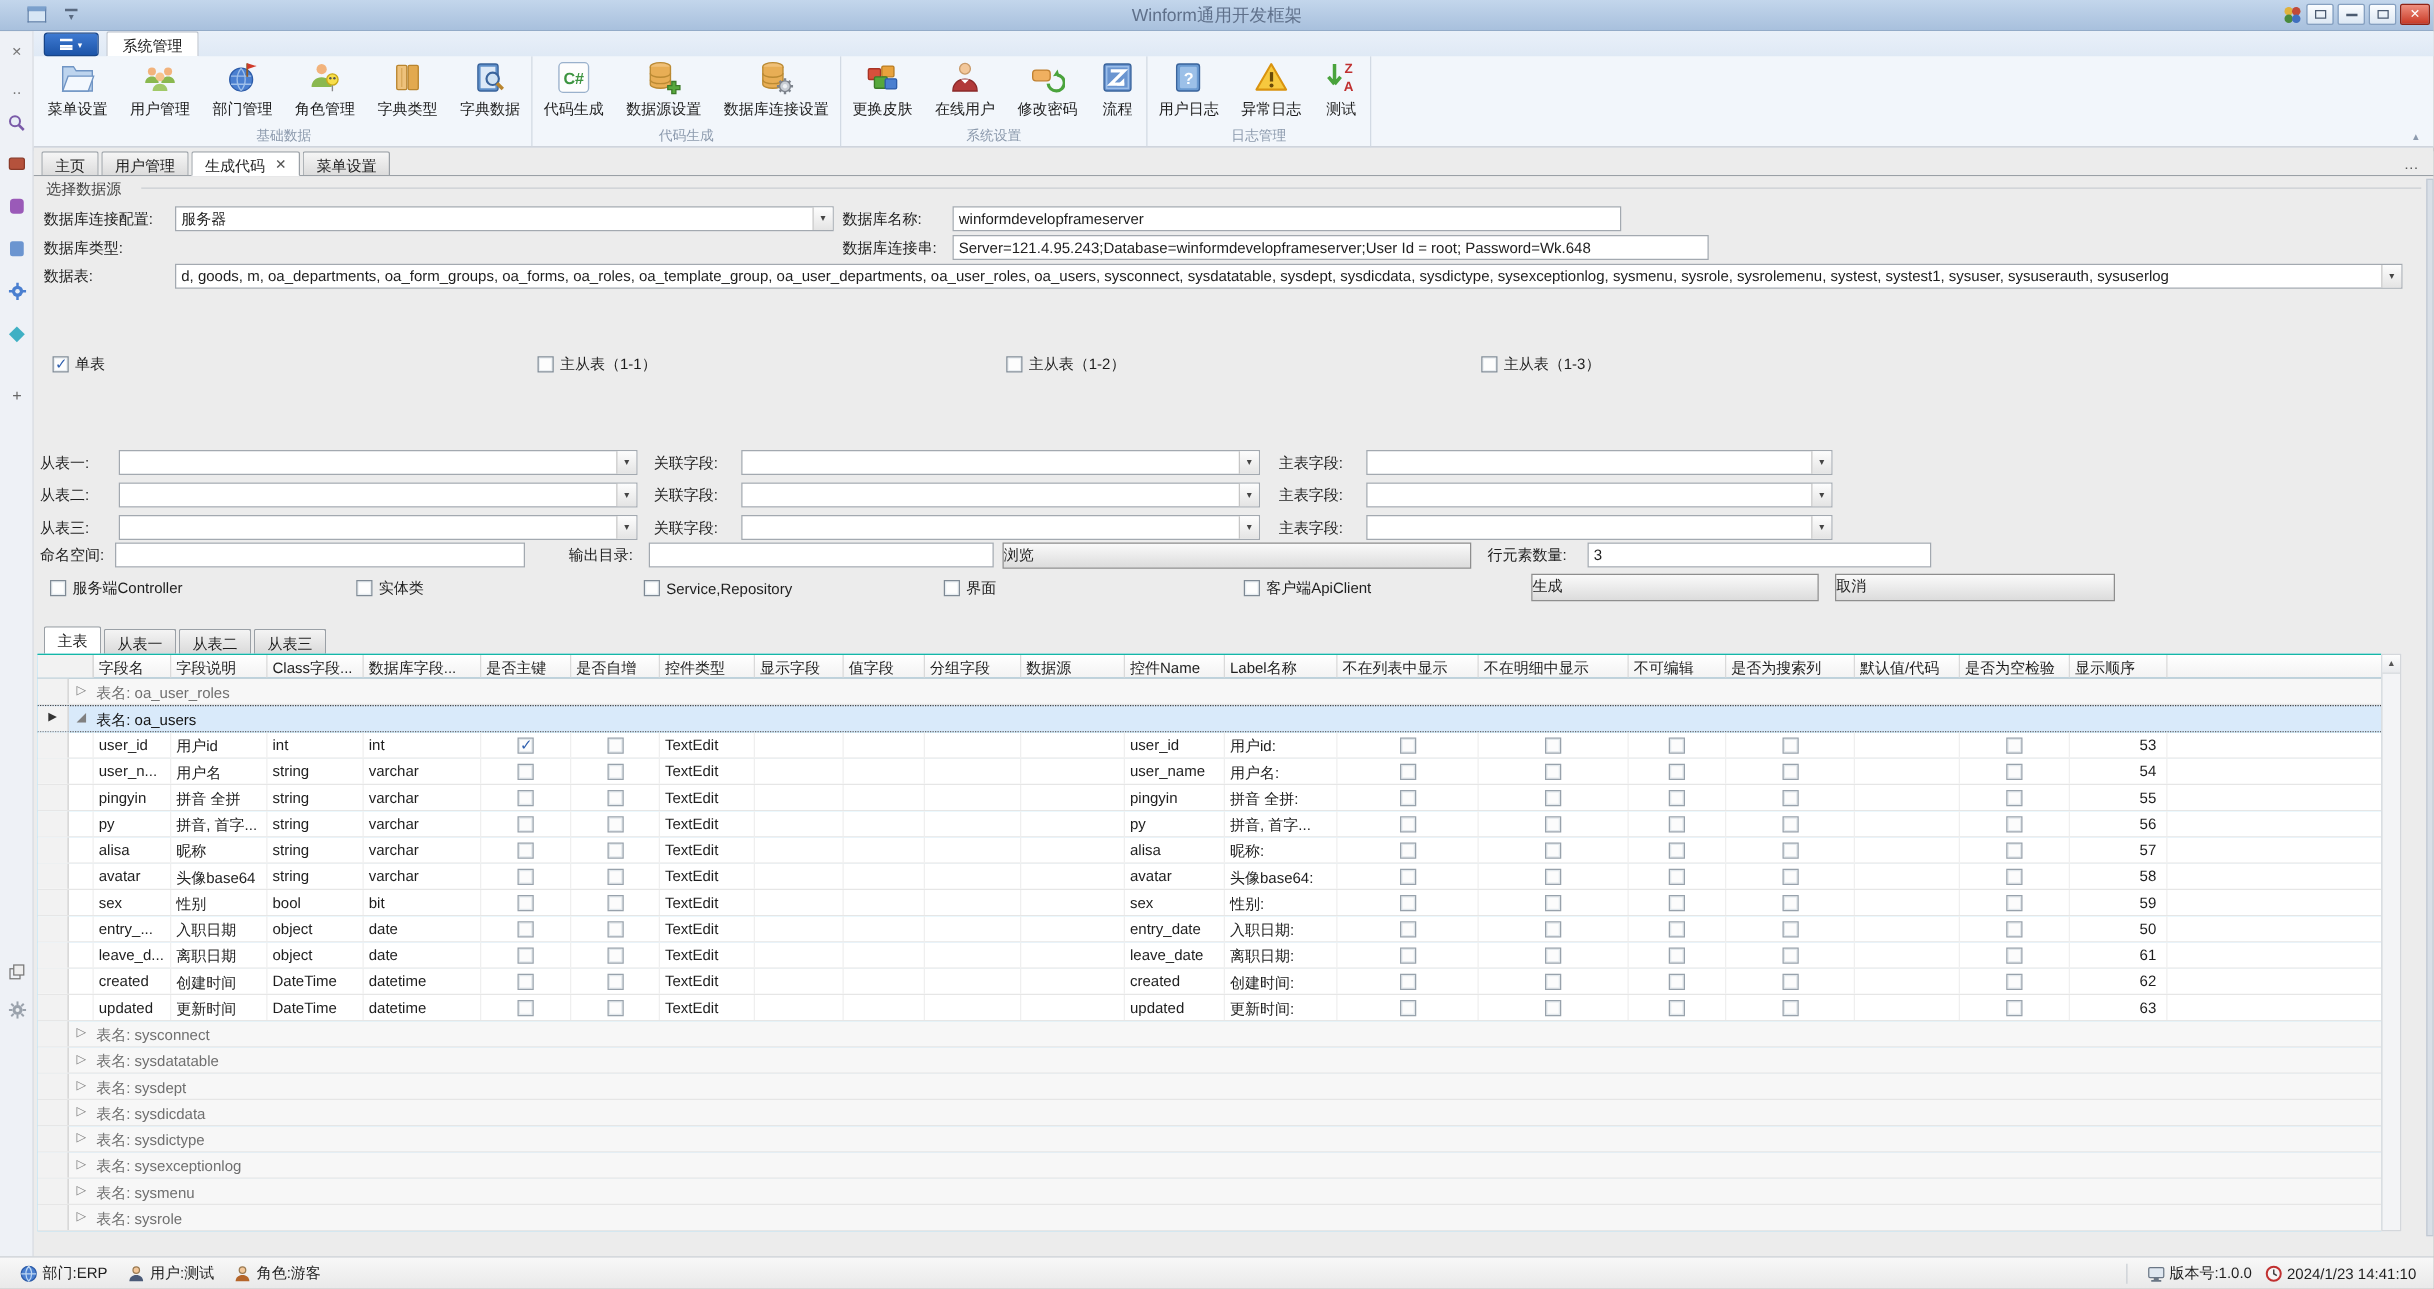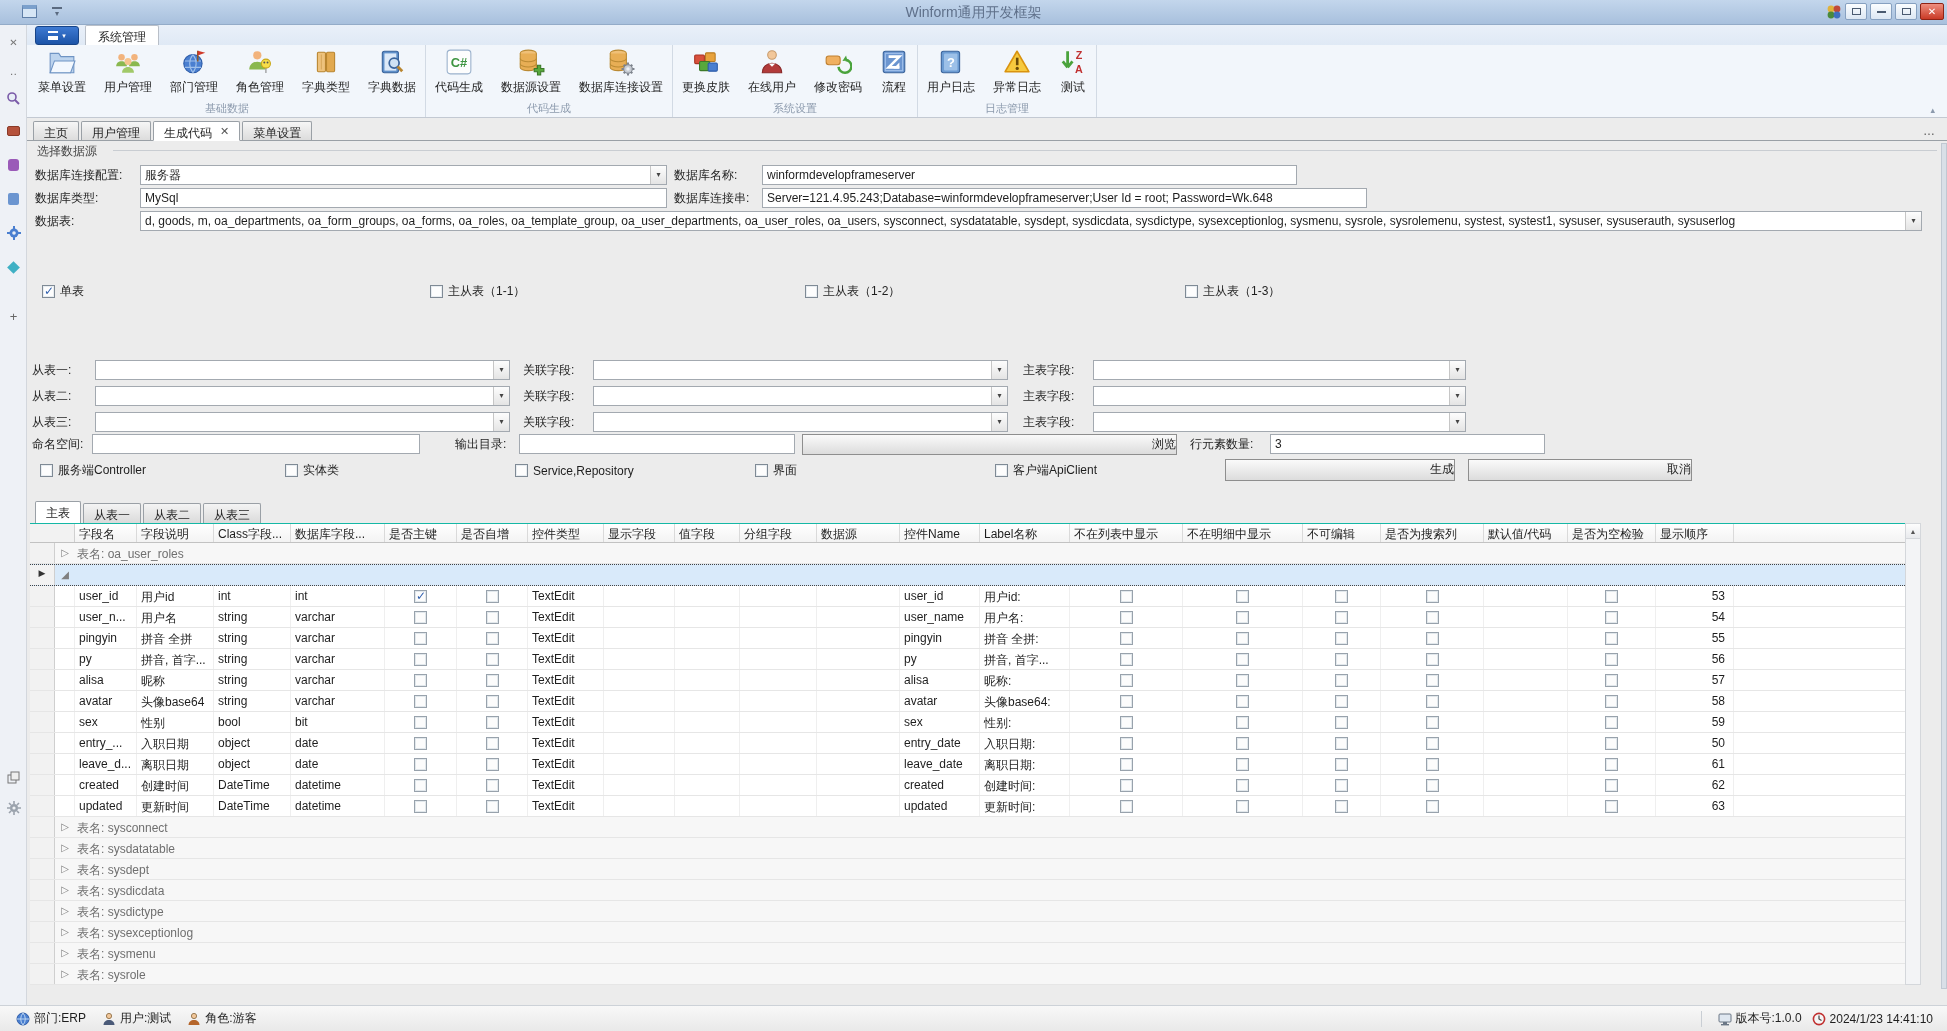--- a/index.html
+++ b/index.html
@@ -48,21 +48,21 @@
 .content{position:absolute;left:27px;top:141px;width:1920px;height:864px;background:#ececec}
 .lbl{position:absolute;height:18px;line-height:18px;white-space:nowrap}
 .tbox{position:absolute;height:20px;background:#fff;border:1px solid #a3a9b0;padding:0 4px;line-height:18px;overflow:hidden;white-space:nowrap;font-size:12px;font-family:inherit;color:#1e1e1e}
 .combo{position:absolute;height:20px;background:#fff;border:1px solid #a3a9b0}
 .combo .val{position:absolute;left:4px;right:18px;top:1px;line-height:17px;overflow:hidden;white-space:nowrap}
 .combo .dd{position:absolute;right:0;top:0;bottom:0;width:16px;background:linear-gradient(#fdfdfd,#e4e4e4);border-left:1px solid #c6c6c6;color:#444;font-size:8px;text-align:center;line-height:18px}
 .gline{position:absolute;border-top:1px solid #c9cdd2}
 .fcb{position:absolute;display:flex;align-items:center;gap:5px;height:15px;white-space:nowrap}
 .box{width:13px;height:13px;border:1px solid #7f8a95;background:#fdfdfd;box-shadow:inset 0 0 0 1px #e8edf1;position:relative}
 .box.on::after{content:"✓";position:absolute;left:1px;top:-2px;color:#2f5fae;font-size:12px}
-.btn{position:absolute;height:21px;background:linear-gradient(#fafafa,#dcdcdc);border:1px solid #8e8e8e;text-align:right;line-height:19px}
+.btn{position:absolute;height:21px;background:linear-gradient(#fafafa,#dcdcdc);border:1px solid #8e8e8e;text-align:left;line-height:19px}
 
 
 .gtabs{position:absolute;left:3px;top:359px;height:23px;display:flex;align-items:flex-end;padding-left:5px}
 .gtab{height:20px;padding:3px 10px 0;border:1px solid #9aa0a6;border-bottom:none;background:linear-gradient(#f4f4f4,#dadada);margin-right:2px;border-radius:2px 2px 0 0}
 .gtab.active{background:#fff;height:22px}
 
 
 .grid{position:absolute;left:3px;top:382px;width:1875px;height:462px;background:#7dd3fc;border-top:1px solid #14b8a6;overflow:hidden}
 .ghead{display:flex;height:19px;background:linear-gradient(#ffffff,#f3f3f3);border-bottom:1px solid #c2c2c2}
 .hc{padding:2px 2px 0 4px;border-right:1px solid #dadada;overflow:hidden;white-space:nowrap;font-size:12px}
@@ -387,21 +387,20 @@
 
     <div class="lbl" style="left:8px;top:25px">数据库连接配置:</div>
     <div class="combo" style="left:113px;top:24px;width:527px">
       <span class="val">服务器</span>
       <span class="dd">▾</span>
     </div>
     <div class="lbl" style="left:647px;top:25px">数据库名称:</div>
     <input class="tbox" style="left: 735px; top: 24px; width: 535px;" readonly="" value="winformdevelopframeserver">
 
     <div class="lbl" style="left:8px;top:48px">数据库类型:</div>
-    <input class="tbox" style="left: 113px; top: 47px; width: 527px;" readonly="" value="MySql">
     <div class="lbl" style="left:647px;top:48px">数据库连接串:</div>
     <input class="tbox" style="left: 735px; top: 47px; width: 605px;" readonly="" value="Server=121.4.95.243;Database=winformdevelopframeserver;User Id = root; Password=Wk.648">
 
     <div class="lbl" style="left:8px;top:71px">数据表:</div>
     <div class="combo" style="left:113px;top:70px;width:1782px">
       <span class="val">d, goods, m, oa_departments, oa_form_groups, oa_forms, oa_roles, oa_template_group, oa_user_departments, oa_user_roles, oa_users, sysconnect, sysdatatable, sysdept, sysdicdata, sysdictype, sysexceptionlog, sysmenu, sysrole, sysrolemenu, systest, systest1, sysuser, sysuserauth, sysuserlog</span>
       <span class="dd">▾</span>
     </div>
 
     <div id="mode-checks">
@@ -534,20 +533,21 @@
           <div class="hc" style="width: 78px;">显示顺序</div>
         </div>
         <div class="grow group">
           <div class="gc rowhead" style="width: 25px;"></div>
           <div class="gexp">▷</div>
           <div class="gname">表名: oa_user_roles</div>
         </div>
         <div class="grow group sel">
           <div class="gc rowhead" style="width: 25px;">▶</div>
           <div class="gexp">◢</div>
+          <div class="gname">表名: oa_users</div>
         </div>
         <div class="grow">
           <div class="gc rowhead" style="width: 25px;"></div>
           <div class="gc" style="width: 20px;"></div>
           <div class="gc" style="width: 62px;">user_id</div>
           <div class="gc" style="width: 77px;">用户id</div>
           <div class="gc" style="width: 77px;">int</div>
           <div class="gc" style="width: 94px;">int</div>
           <div class="gc cbcell" style="width: 72px;">
             <span class="gcb on"></span>

